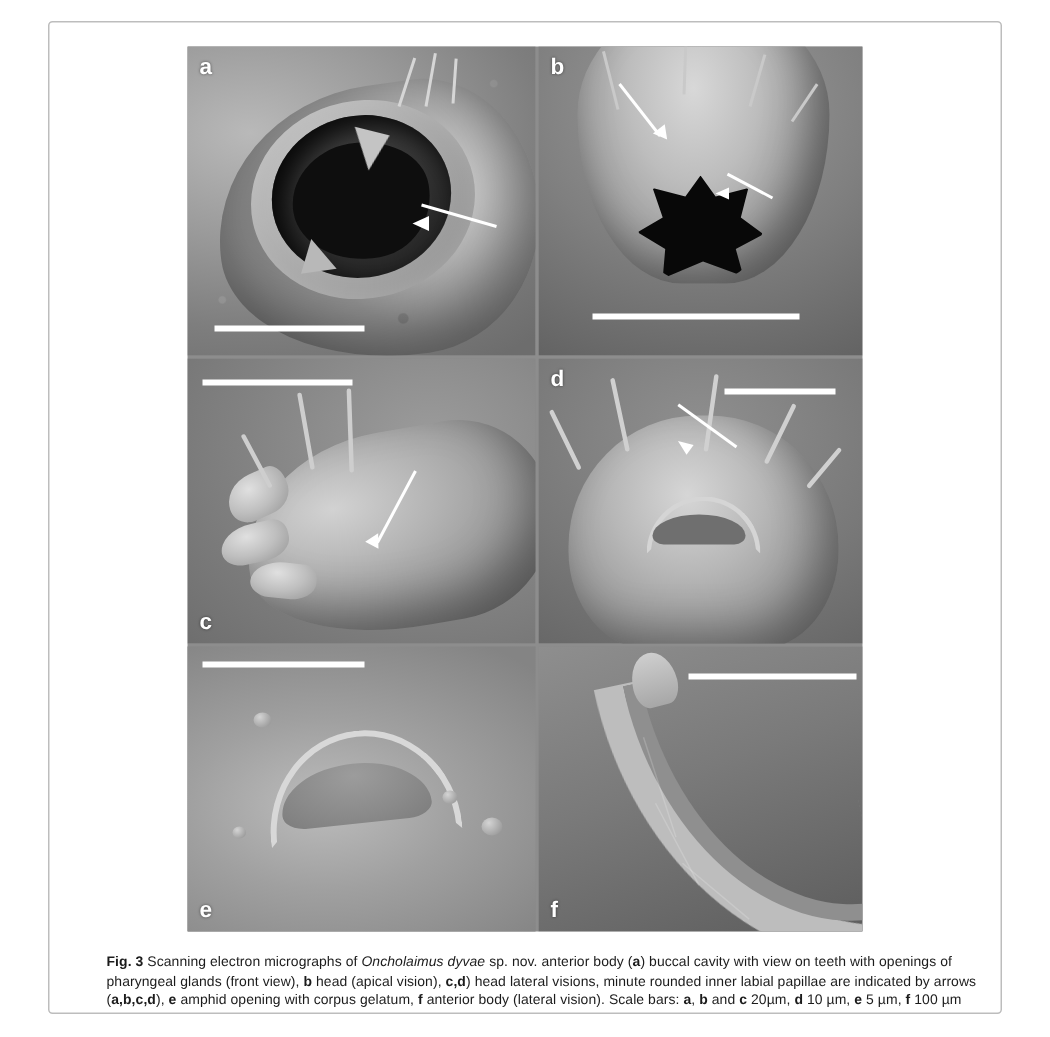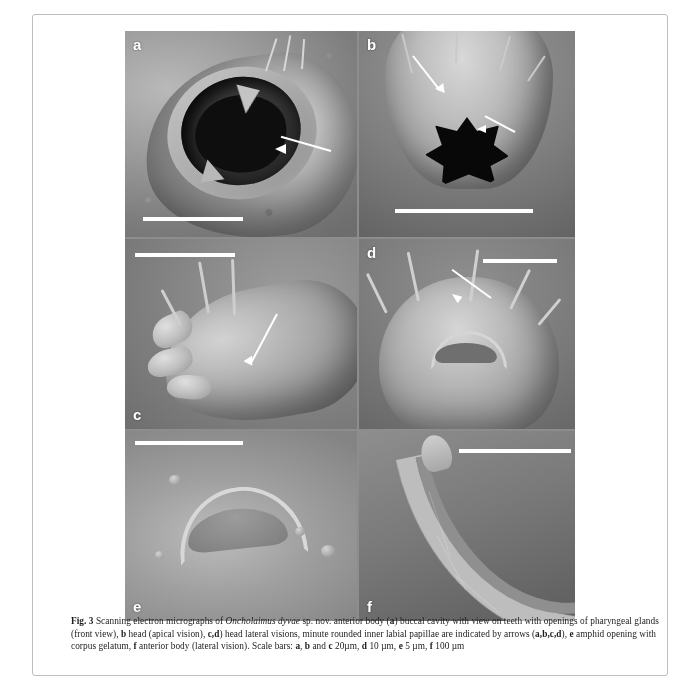--- a/index.html
+++ b/index.html
@@ -316,27 +316,26 @@
     position: absolute;
     background: rgba(255,255,255,0.18);
     transform-origin: 0 50%;
     height: 1px;
   }
 
   
   .caption {
     position: absolute;
     left: 38px;
-    top: 600px;
+    top: 620px;
     width: 600px;
     font-size: 9.3px;
     line-height: 12.6px;
     color: #1b1b1b;
     letter-spacing: 0.05px;
-    font-family: Liberation Serif, serif;
   }
   .caption b { font-weight: bold; }
   .caption i { font-style: italic; }
   .caption .figno { font-weight: bold; }
 </style>
 </head>
 <body>
 
 <div class="page">
   <div class="figure-frame">

